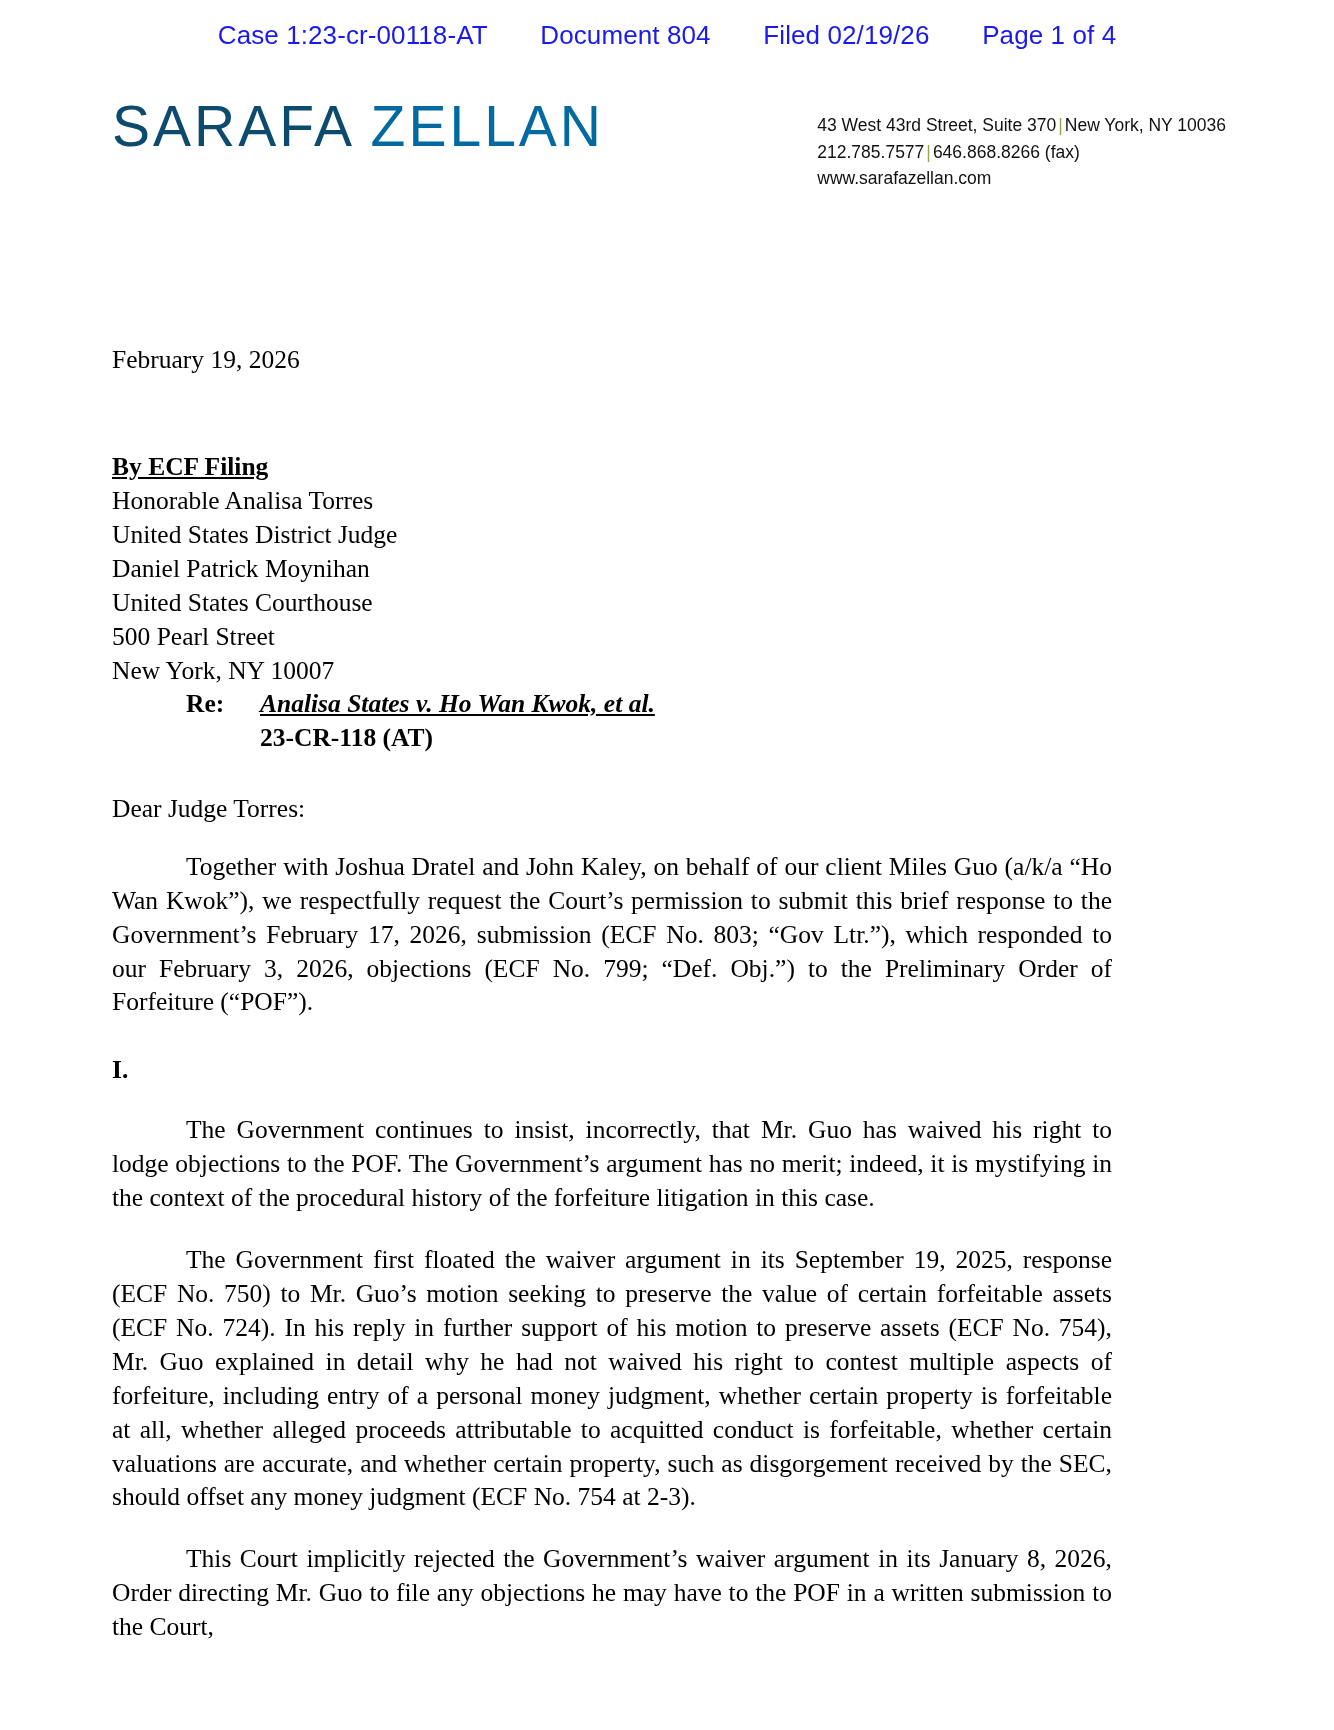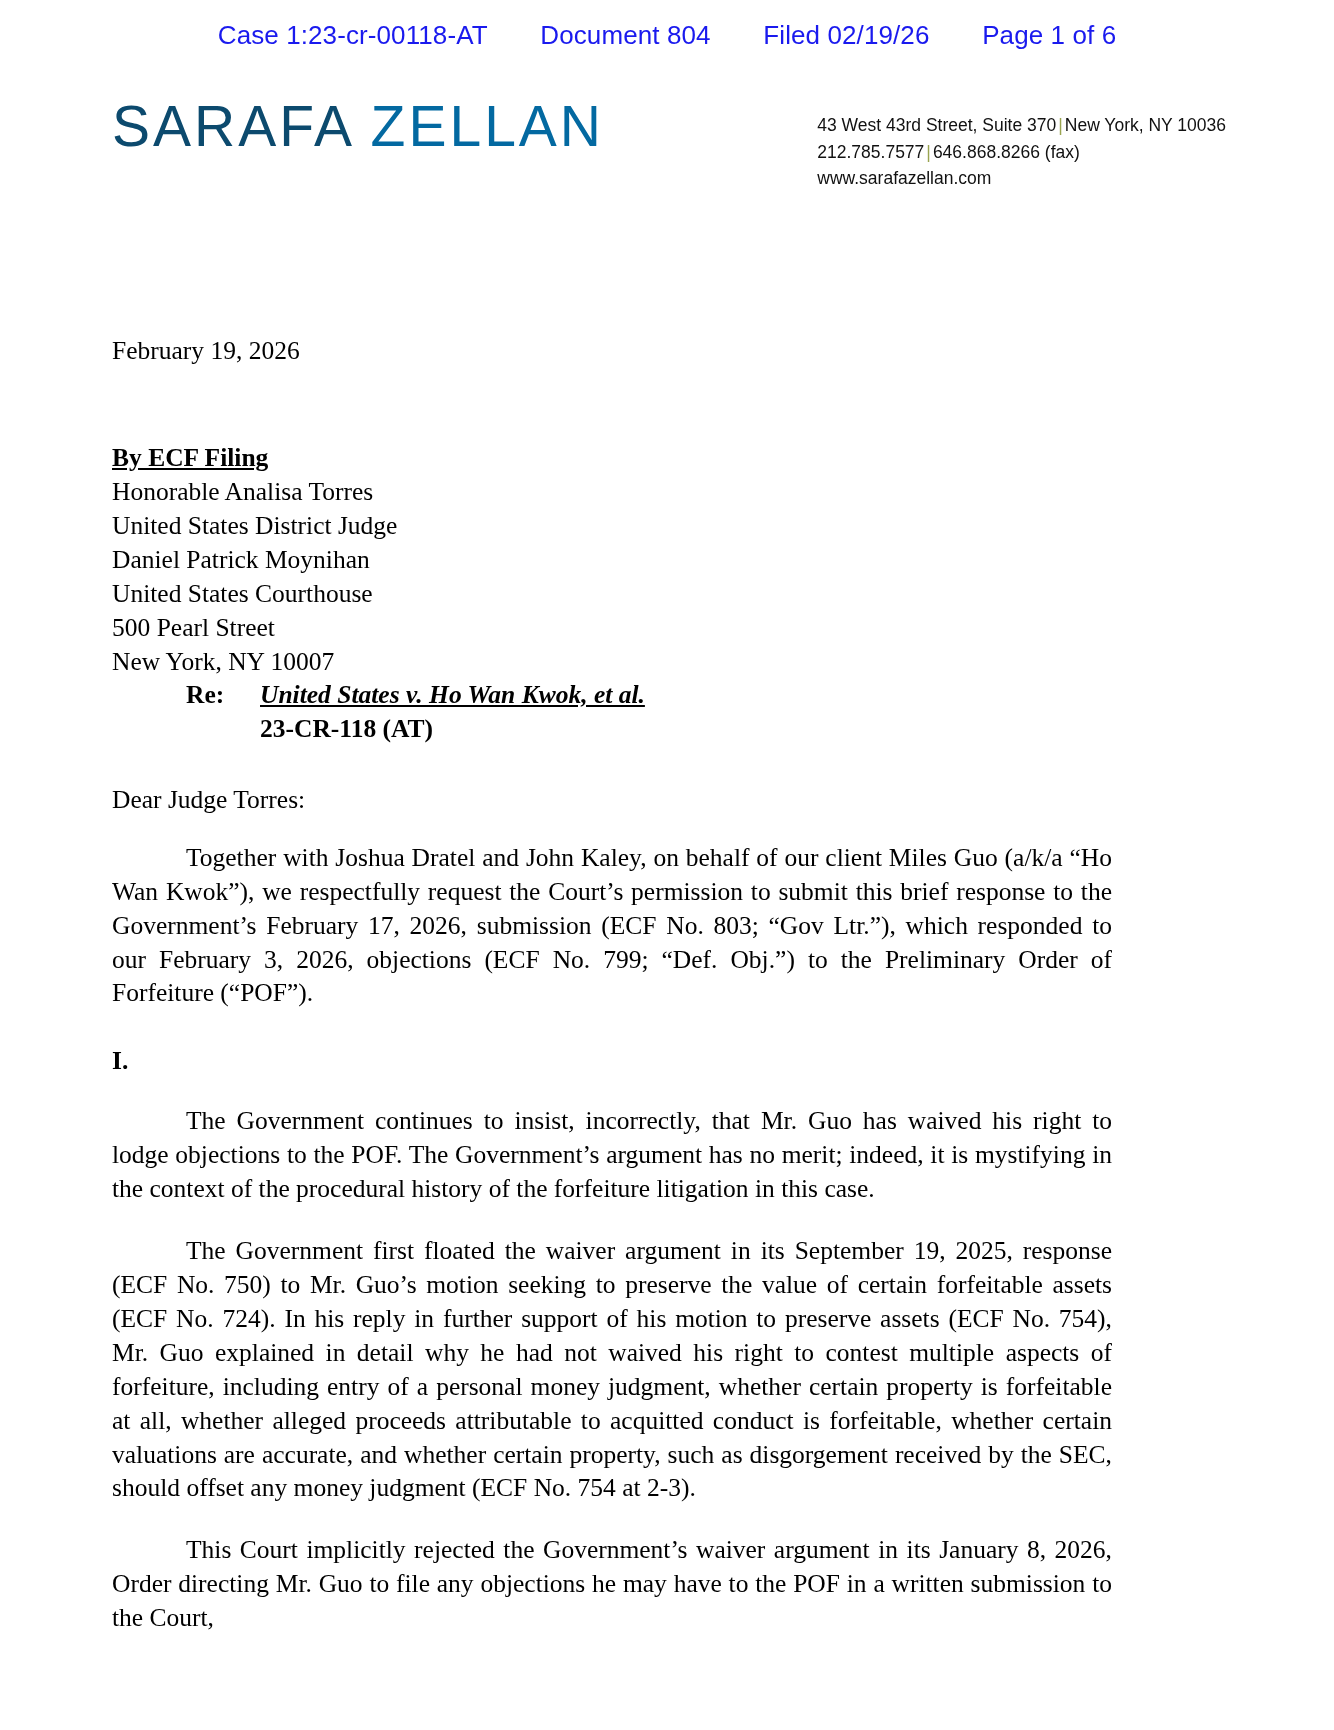--- a/index.html
+++ b/index.html
@@ -67,21 +67,21 @@
   }
   .firm-contact .sep {
     color: #9aa450;
     padding: 0 2px;
   }
 
   
   .letter {
     position: absolute;
     left: 112px;
-    top: 336px;
+    top: 345px;
     width: 1000px;
     font-size: 25.5px;
     line-height: 1.18;
   }
 
   .date-line {
     margin-bottom: 0;
     padding-top: 0;
   }
 
@@ -138,21 +138,21 @@
 </head>
 <body>
 
 <div class="ecf-stamp">
   <span>Case 1:23-cr-00118-AT</span>
   <span class="ecf-gap"></span>
   <span>Document 804</span>
   <span class="ecf-gap"></span>
   <span>Filed 02/19/26</span>
   <span class="ecf-gap"></span>
-  <span>Page 1 of 6</span>
+  <span>Page 1 of 4</span>
 </div>
 
 <div class="letterhead">
   <div class="logo">
     <span class="word-a">SARAFA</span><span> </span><span class="word-b">ZELLAN</span>
   </div>
 
   <div class="firm-contact">
     <div>
       <span>43 West 43rd Street, Suite 370</span><span class="sep">|</span><span>New York, NY 10036</span>
@@ -174,21 +174,21 @@
     <div>United States District Judge</div>
     <div>Daniel Patrick Moynihan</div>
     <div>United States Courthouse</div>
     <div>500 Pearl Street</div>
     <div>New York, NY 10007</div>
   </div>
 
   <div class="re-block">
     <div class="re-row">
       <span class="re-label">Re:</span>
-      <span class="re-case">United States v. Ho Wan Kwok, et al.</span>
+      <span class="re-case">Analisa States v. Ho Wan Kwok, et al.</span>
     </div>
     <div class="re-number">23-CR-118 (AT)</div>
   </div>
 
   <div class="salutation">Dear Judge Torres:</div>
 
   <p class="body-par">Together with Joshua Dratel and John Kaley, on behalf of our client Miles Guo (a/k/a “Ho Wan Kwok”), we respectfully request the Court’s permission to submit this brief response to the Government’s February 17, 2026, submission (ECF No. 803; “Gov Ltr.”), which responded to our February 3, 2026, objections (ECF No. 799; “Def. Obj.”) to the Preliminary Order of Forfeiture (“POF”).</p>
 
   <div class="section-head">
     <span class="num">I.</span>

